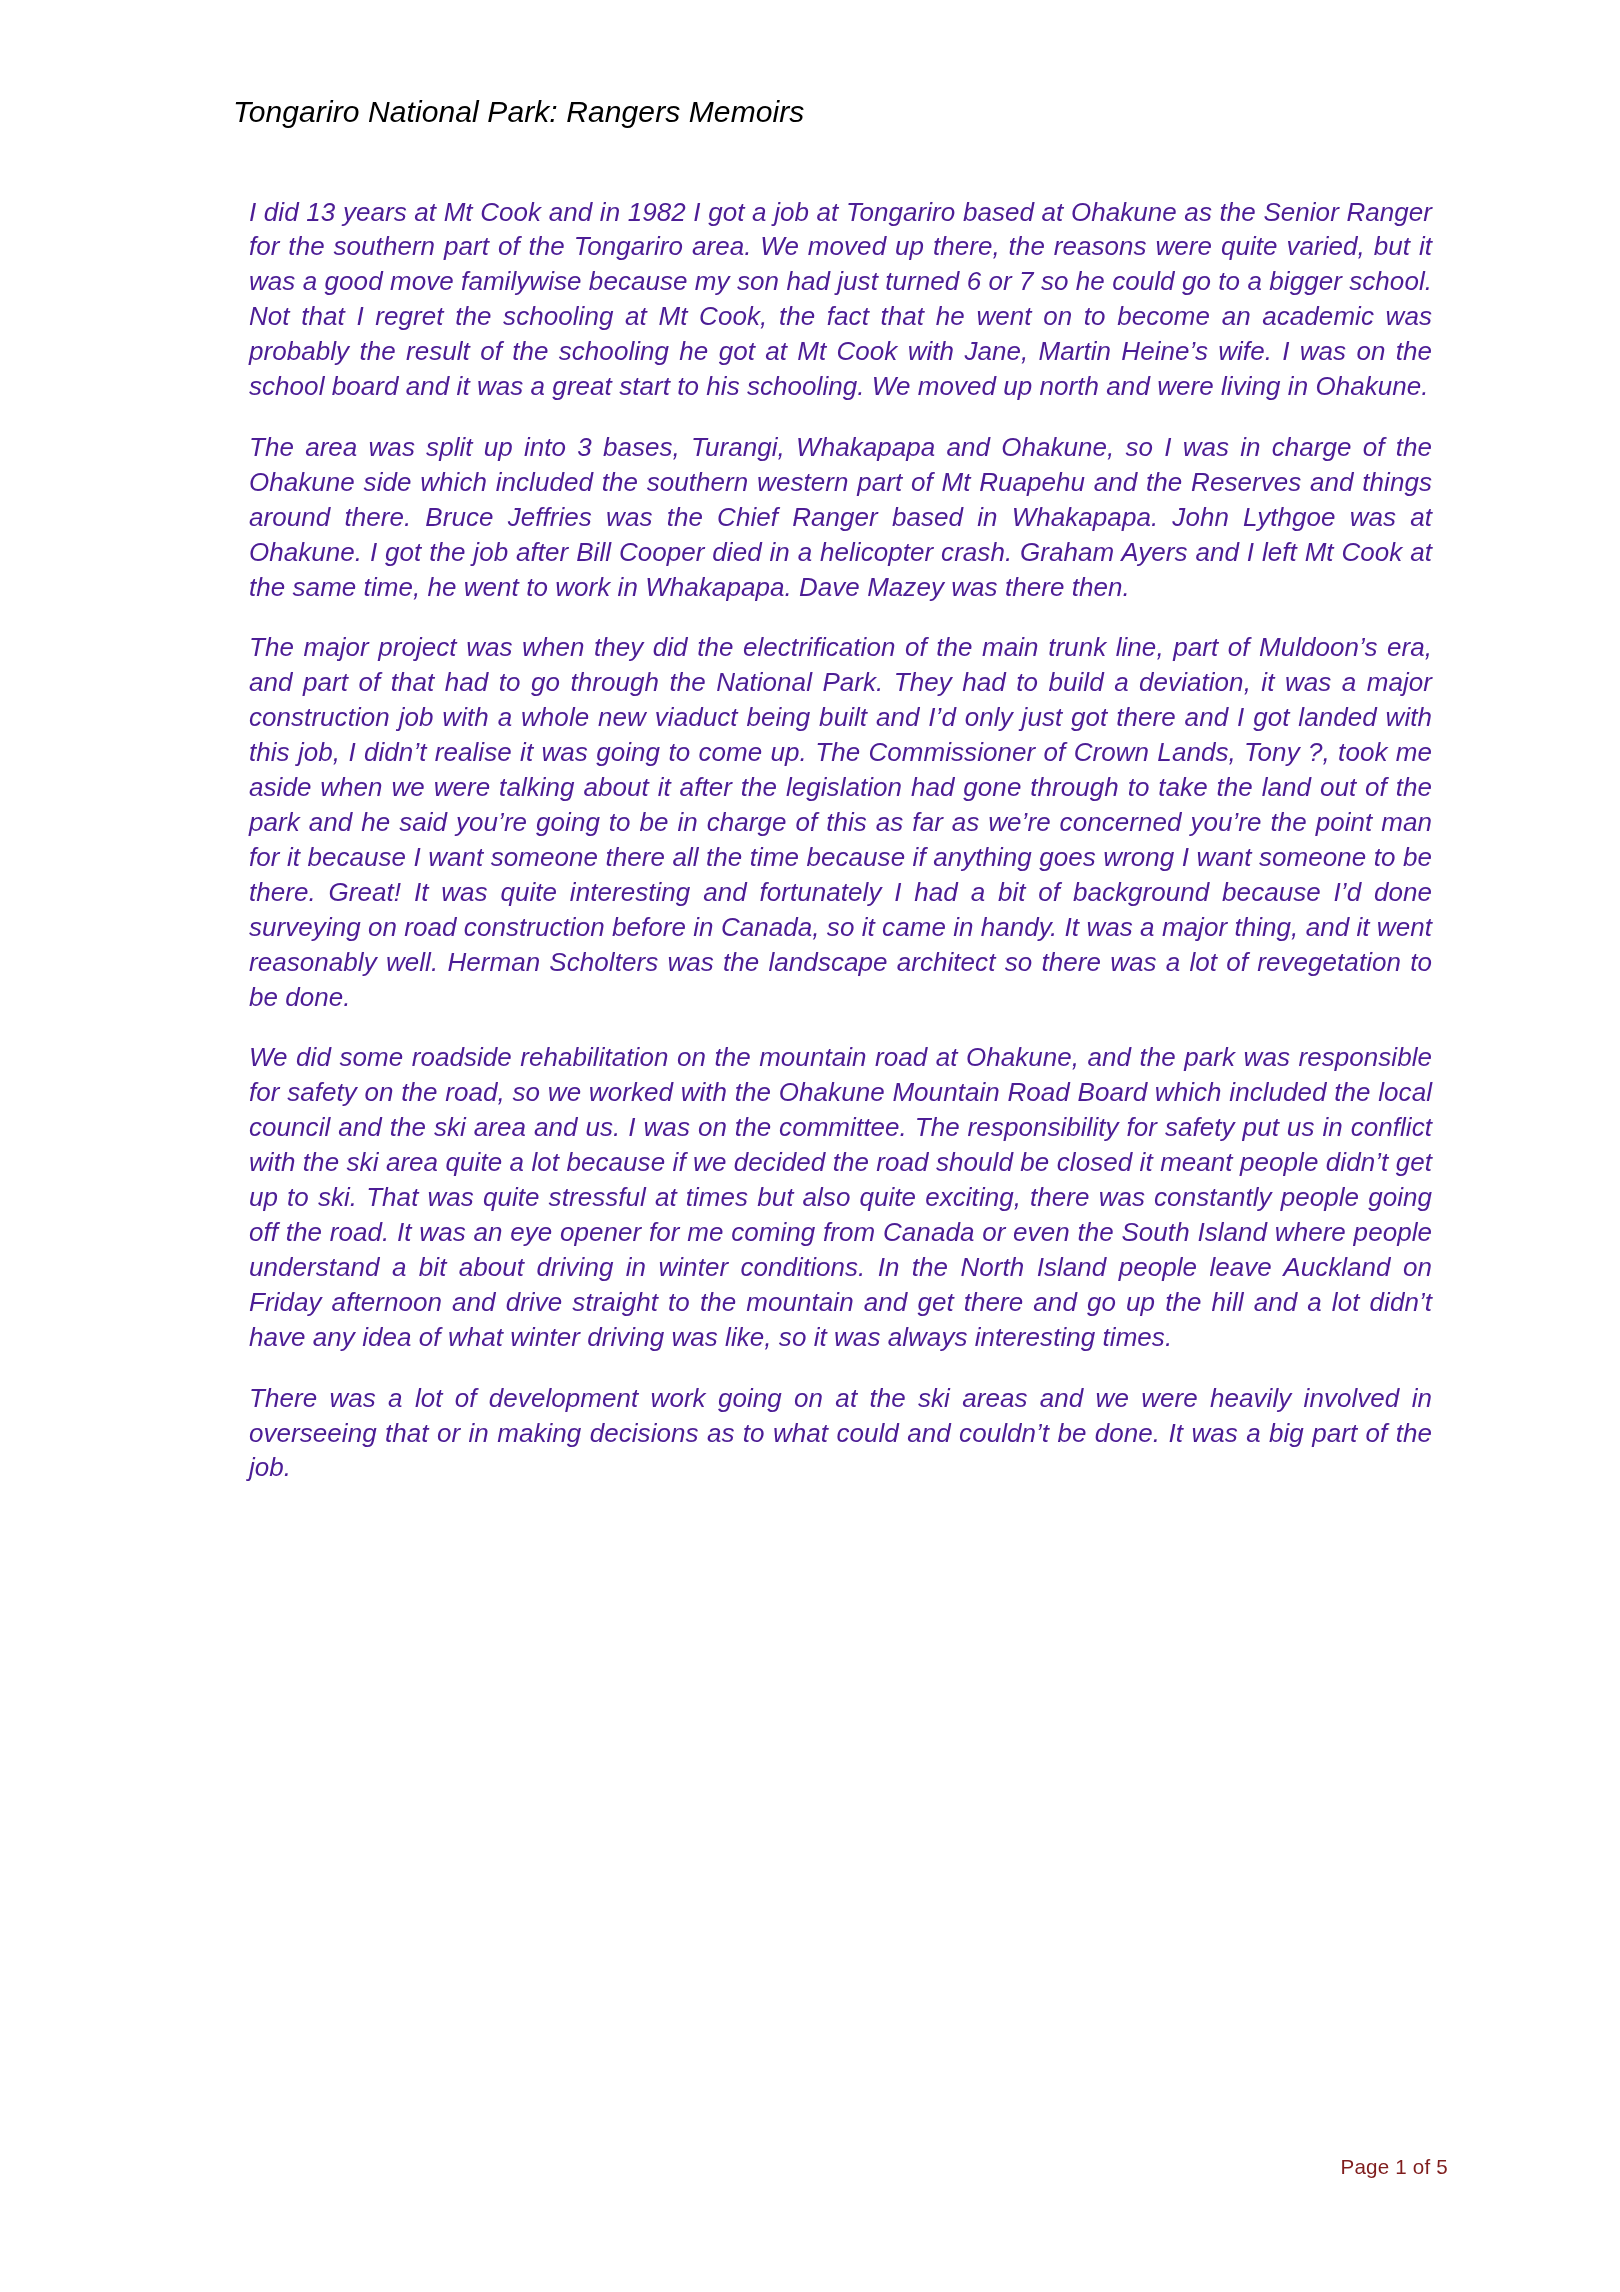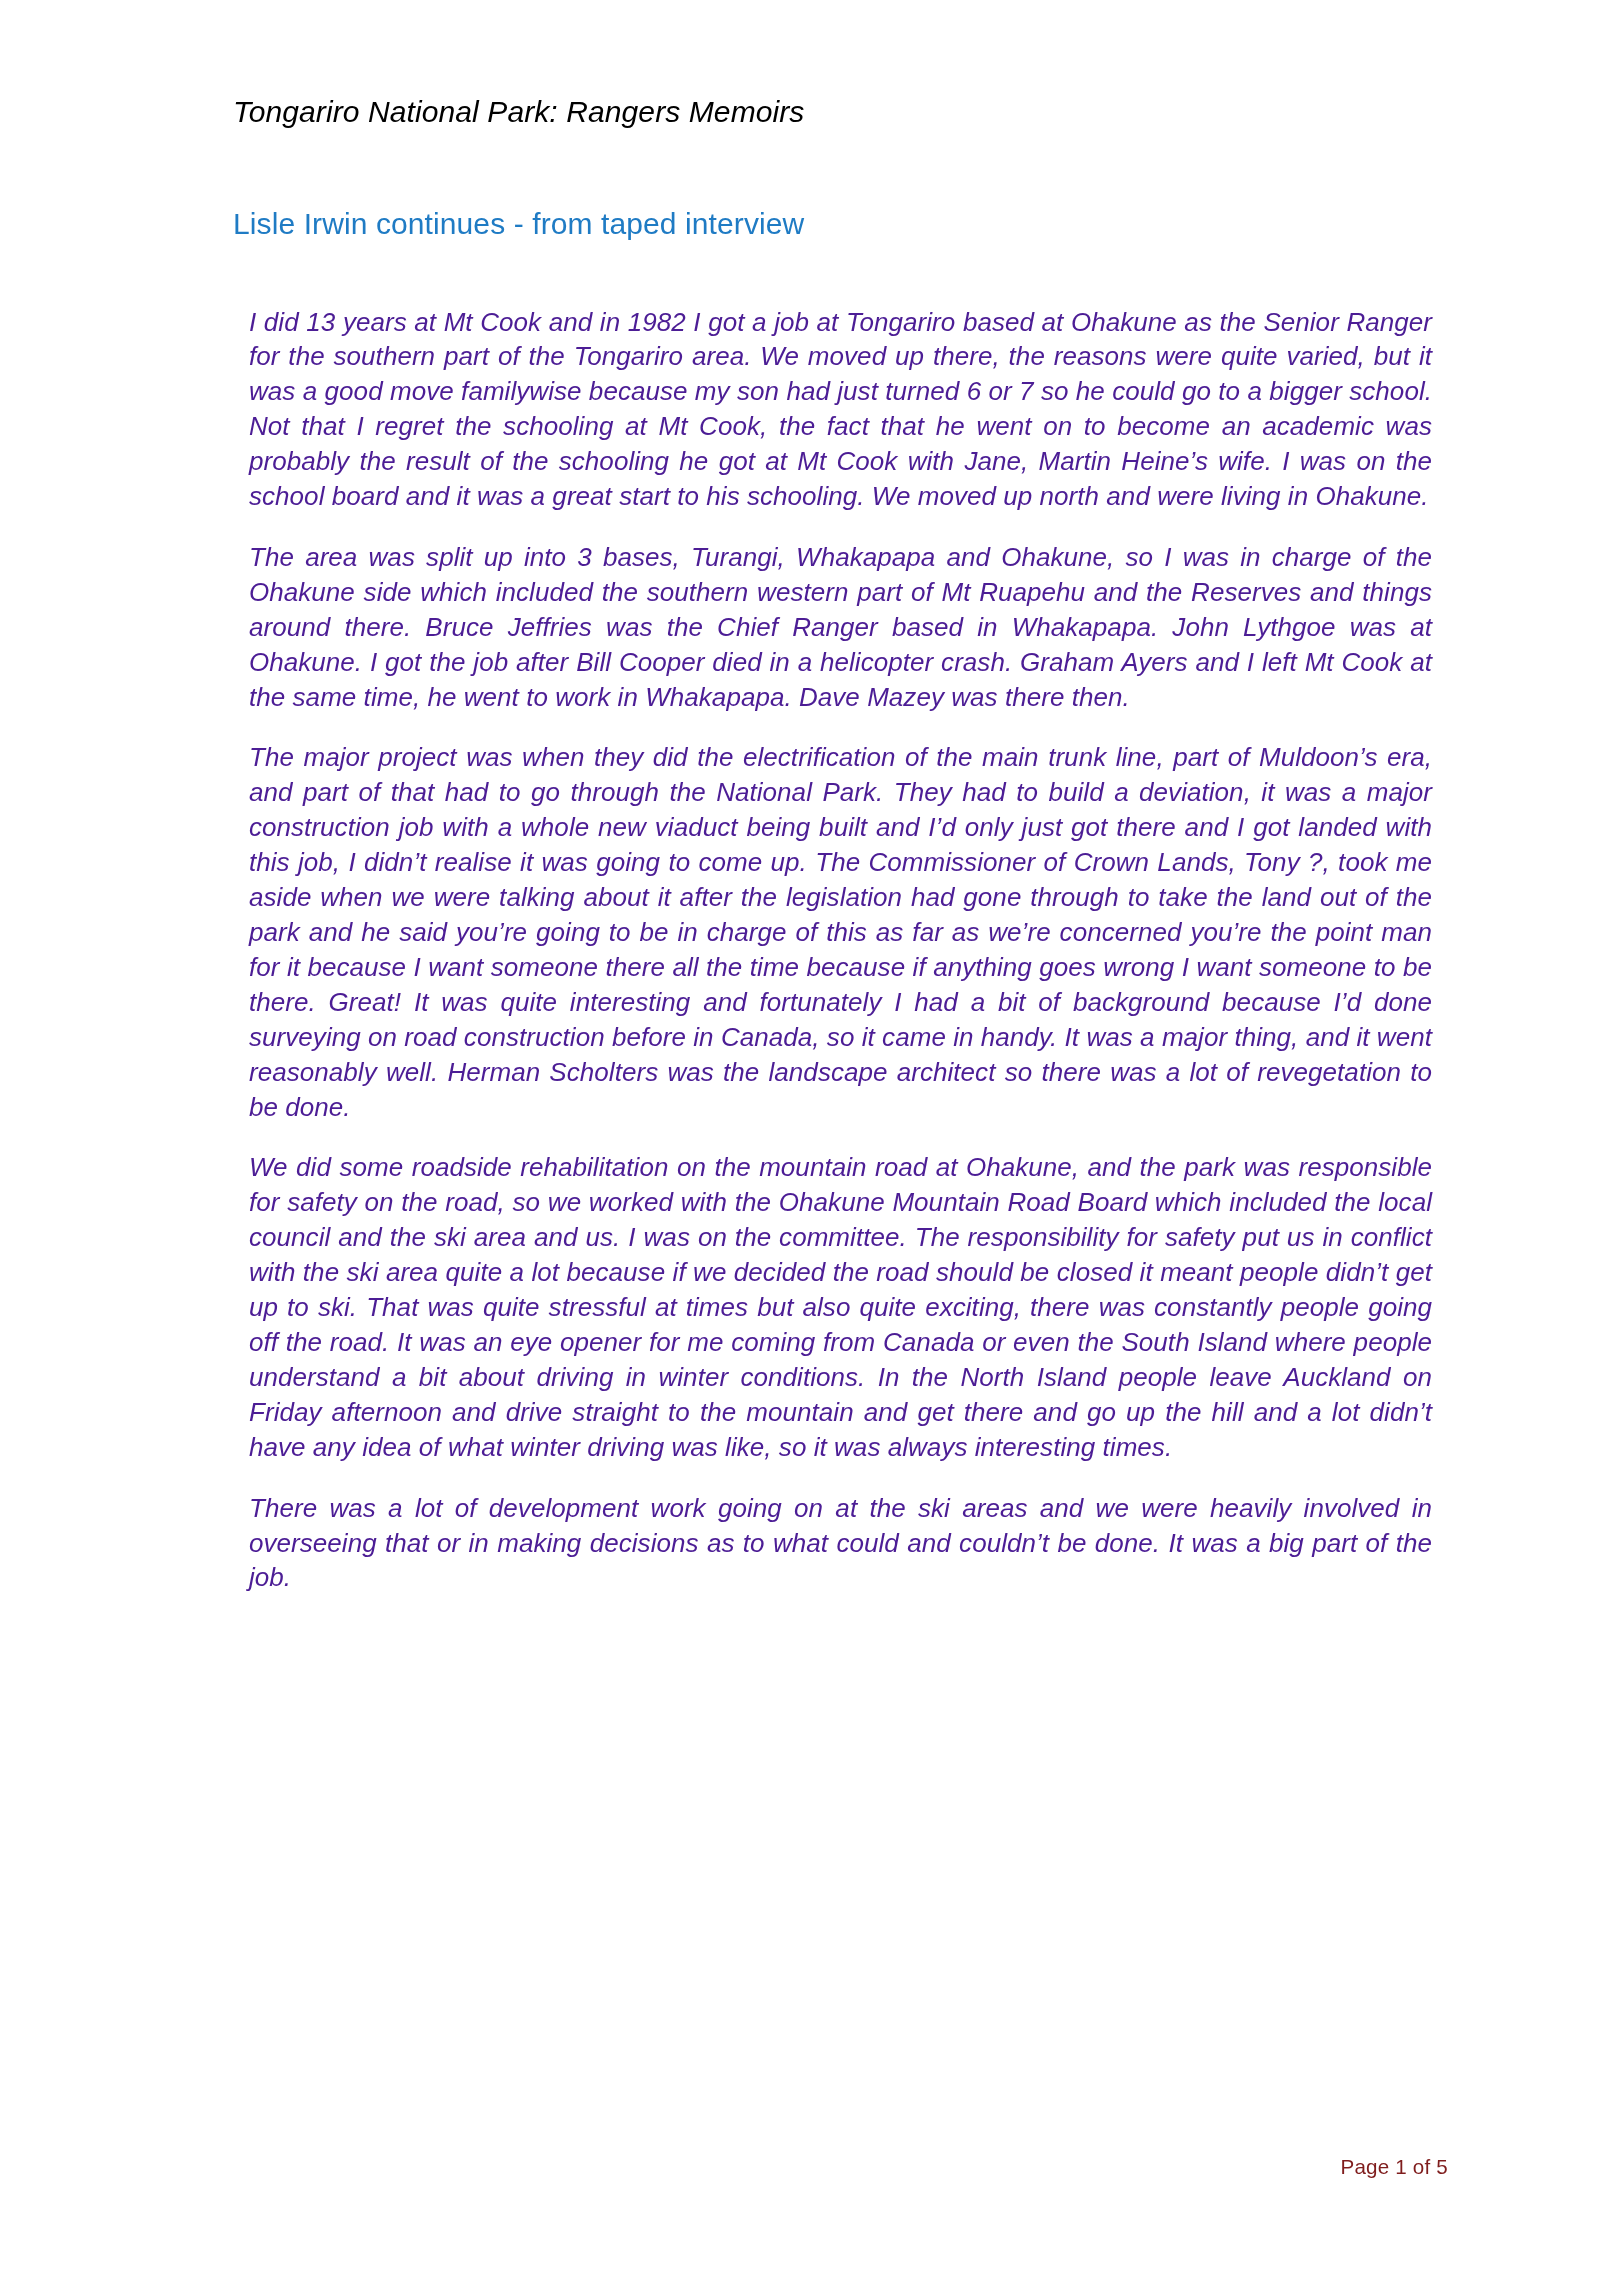--- a/index.html
+++ b/index.html
@@ -66,21 +66,20 @@
   }
 </style>
 </head>
 <body>
 
 <div class="page">
   <div class="content">
 
     <h1 class="doc-title">Tongariro National Park: Rangers Memoirs</h1>
 
-    <h2 class="section-heading">Lisle Irwin continues  -  from taped interview</h2>
 
     <p class="para para-first">I did 13 years at Mt Cook and in 1982 I got a job at Tongariro based at Ohakune as the Senior Ranger for the southern part of the Tongariro area. We moved up there, the reasons were quite varied, but it was a good move familywise because my son had just turned 6 or 7 so he could go to a bigger school. Not that I regret the schooling at Mt Cook, the fact that he went on to become an academic was probably the result of the schooling he got at Mt Cook with Jane, Martin Heine’s wife. I was on the school board and it was a great start to his schooling. We moved up north and were living in Ohakune.</p>
 
     <p class="para">The area was split up into 3 bases, Turangi, Whakapapa and Ohakune, so I was in charge of the Ohakune side which included the southern western part of Mt Ruapehu and the Reserves and things around there. Bruce Jeffries was the Chief Ranger based in Whakapapa. John Lythgoe was at Ohakune. I got the job after Bill Cooper died in a helicopter crash. Graham Ayers and I left Mt Cook at the same time, he went to work in Whakapapa. Dave Mazey was there then.</p>
 
     <p class="para">The major project was when they did the electrification of the main trunk line, part of Muldoon’s era, and part of that had to go through the National Park. They had to build a deviation, it was a major construction job with a whole new viaduct being built and I’d only just got there and I got landed with this job, I didn’t realise it was going to come up. The Commissioner of Crown Lands, Tony ?, took me aside when we were talking about it after the legislation had gone through to take the land out of the park and he said you’re going to be in charge of this as far as we’re concerned you’re the point man for it because I want someone there all the time because if anything goes wrong I want someone to be there. Great! It was quite interesting and fortunately I had a bit of background because I’d done surveying on road construction before in Canada, so it came in handy. It was a major thing, and it went reasonably well. Herman Scholters was the landscape architect so there was a lot of revegetation to be done.</p>
 
     <p class="para">We did some roadside rehabilitation on the mountain road at Ohakune, and the park was responsible for safety on the road, so we worked with the Ohakune Mountain Road Board which included the local council and the ski area and us. I was on the committee. The responsibility for safety put us in conflict with the ski area quite a lot because if we decided the road should be closed it meant people didn’t get up to ski. That was quite stressful at times but also quite exciting, there was constantly people going off the road. It was an eye opener for me coming from Canada or even the South Island where people understand a bit about driving in winter conditions. In the North Island people leave Auckland on Friday afternoon and drive straight to the mountain and get there and go up the hill and a lot didn’t have any idea of what winter driving was like, so it was always interesting times.</p>
 
     <p class="para">There was a lot of development work going on at the ski areas and we were heavily involved in overseeing that or in making decisions as to what could and couldn’t be done. It was a big part of the job.</p>

